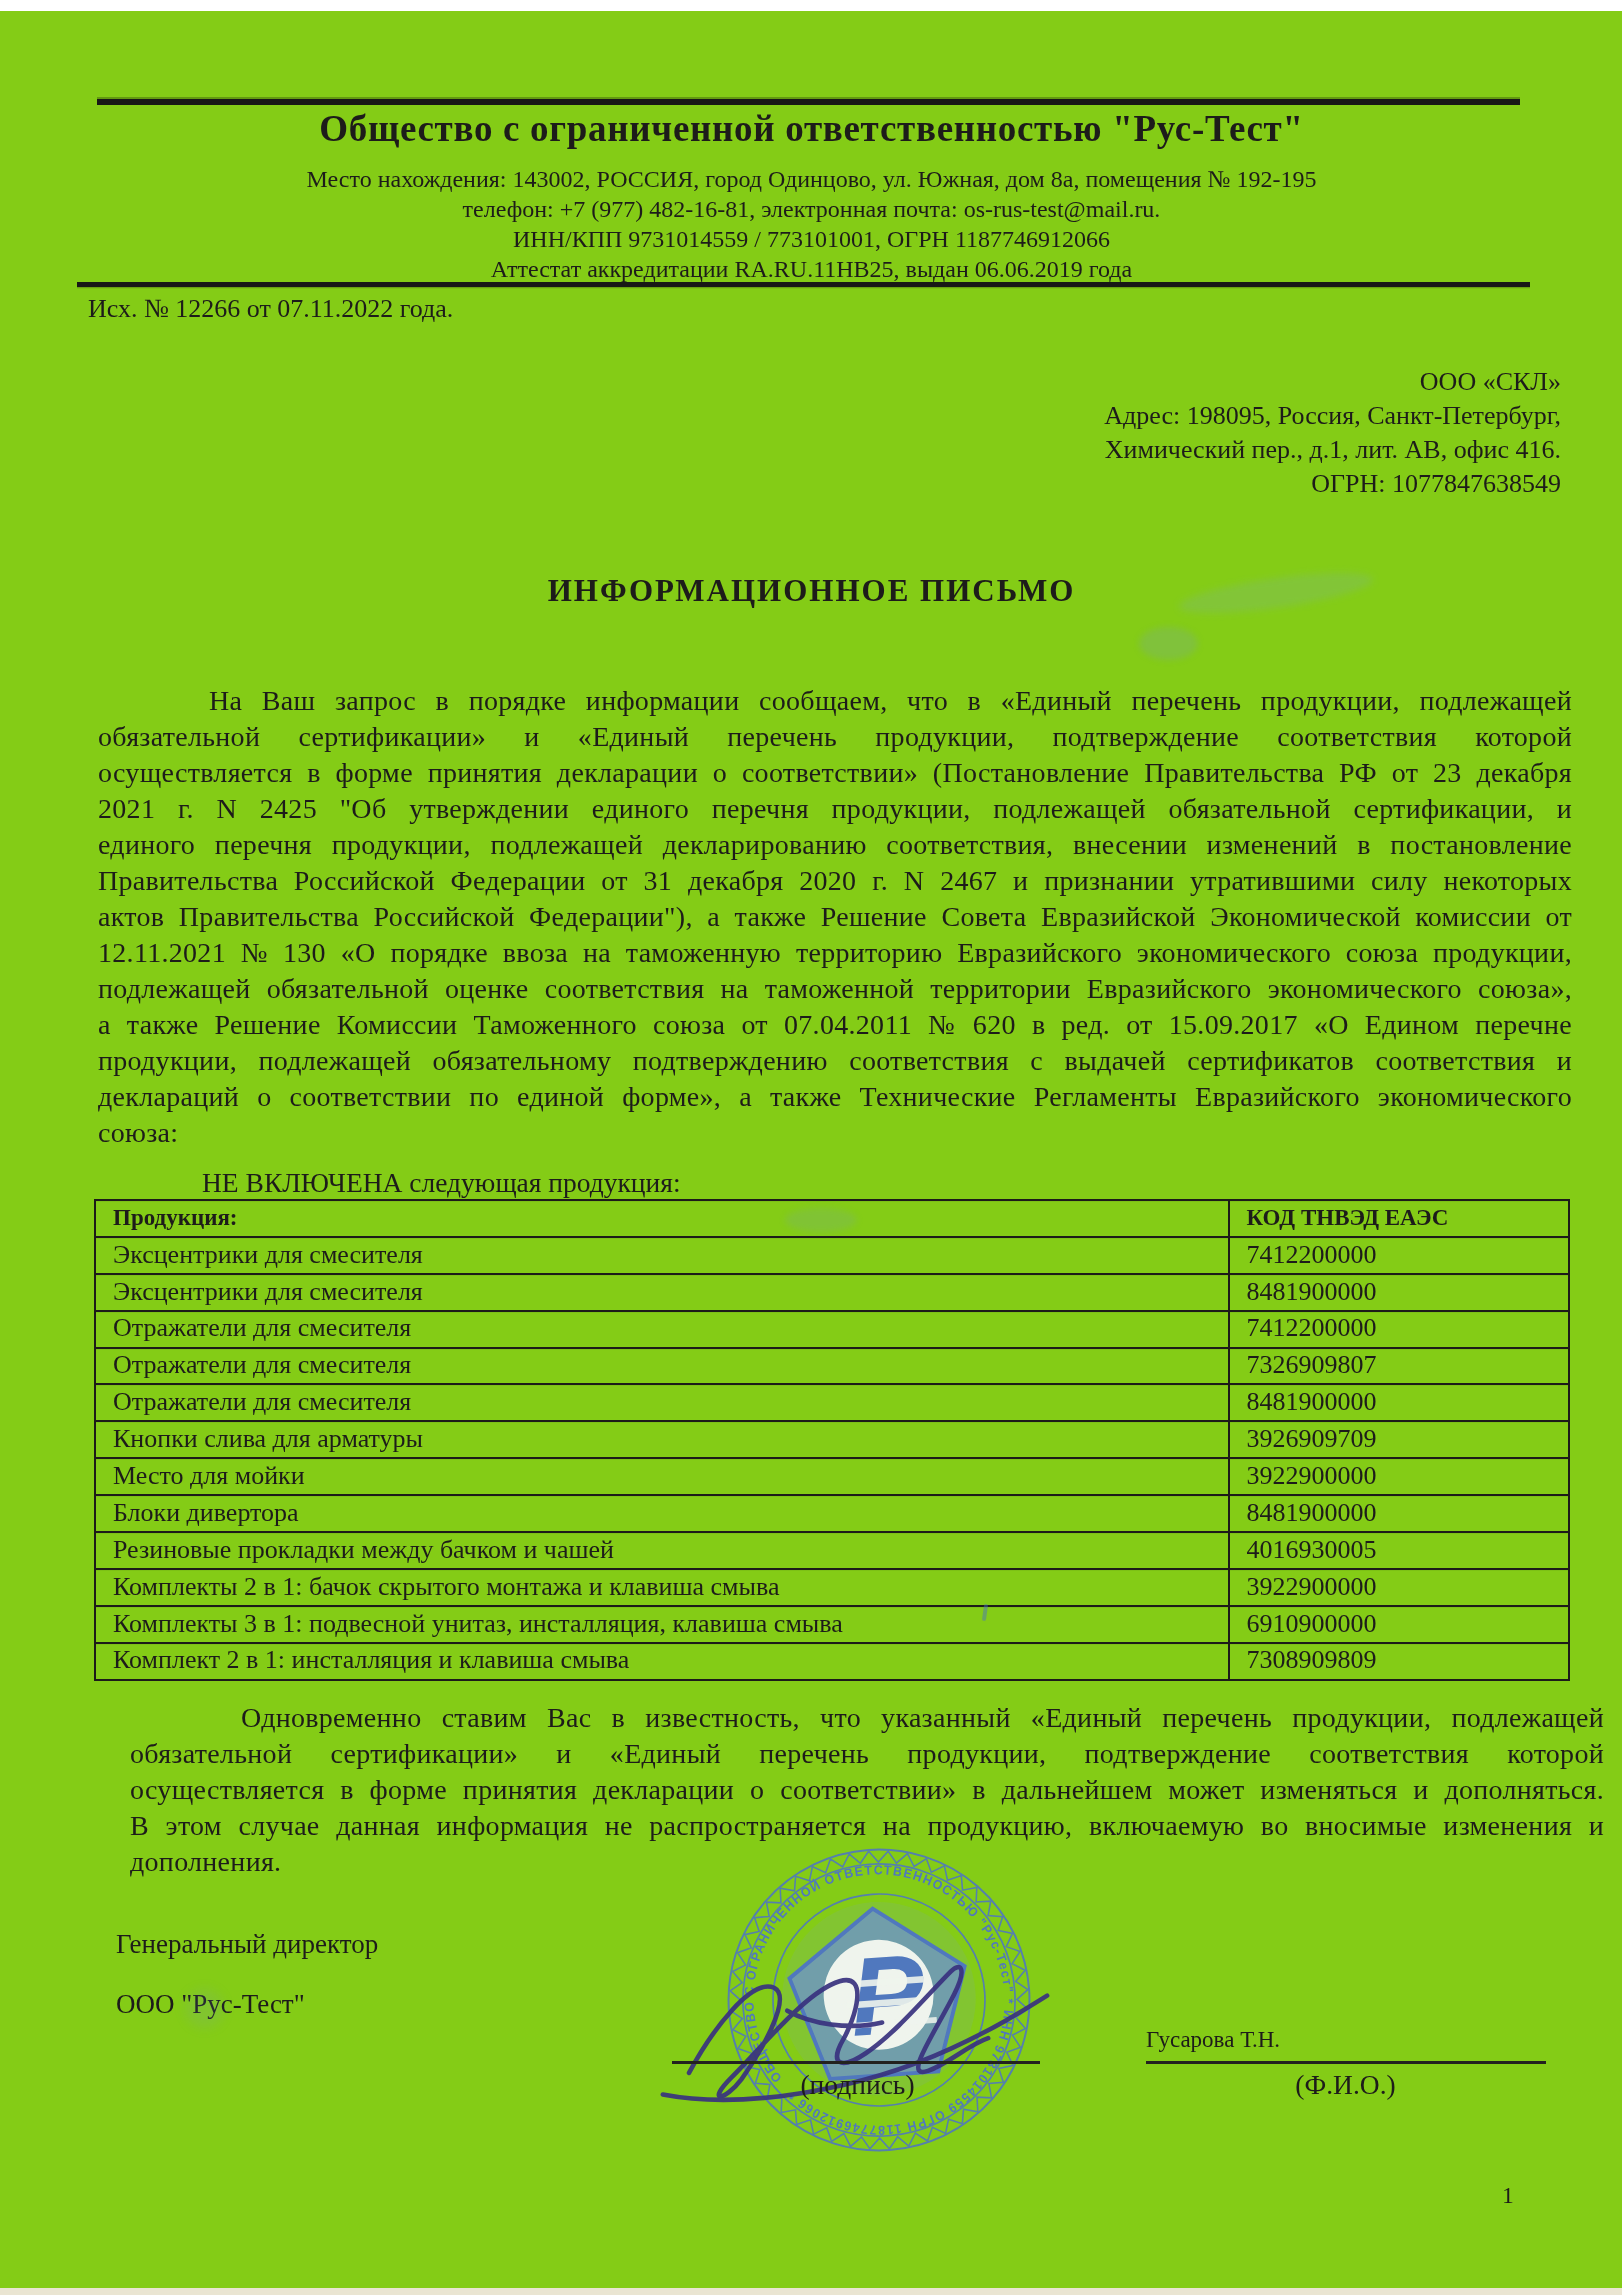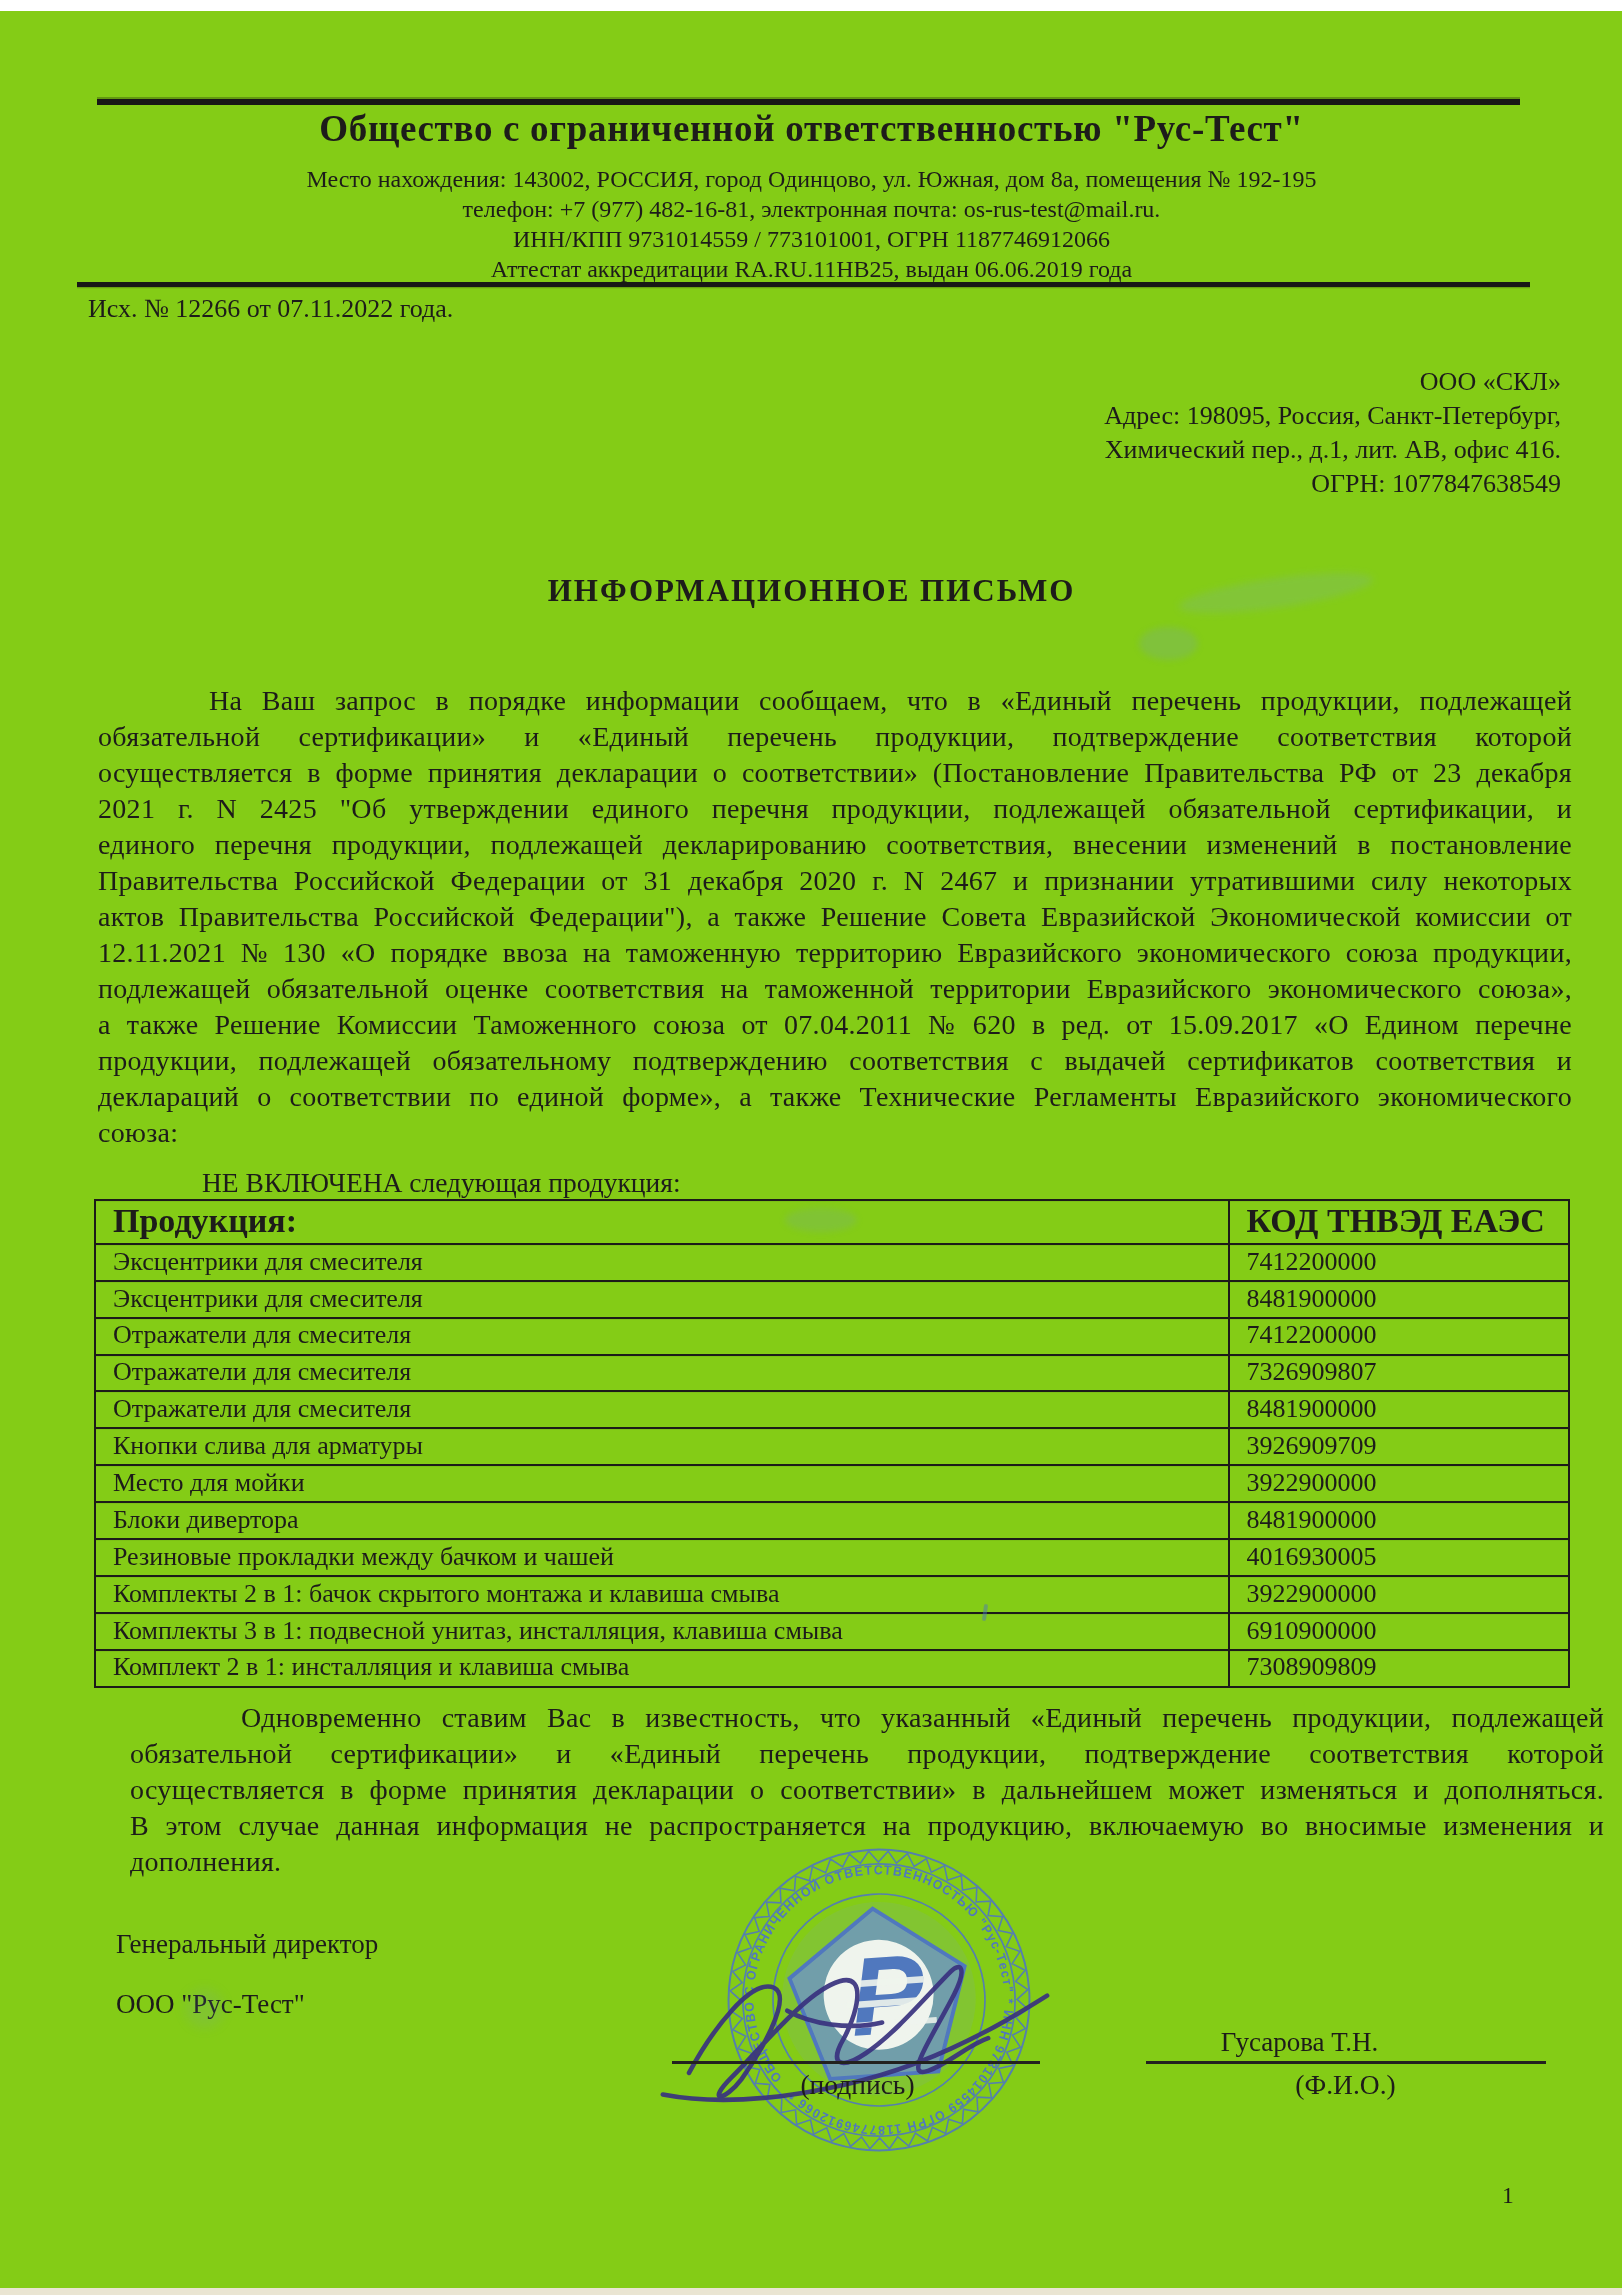--- a/index.html
+++ b/index.html
@@ -29,31 +29,31 @@
     text-align:justify;text-indent:111px;letter-spacing:0.3px;word-spacing:7.2px;}
   .para-1{top:683px;}
   .para-2{top:1700px;margin-left:32px;}
 
   .not-included{position:absolute;left:202px;top:1167px;font-size:27.5px;}
 
   .products{position:absolute;left:94px;top:1199px;width:1476px;border-collapse:collapse;
     font-size:26px;}
   .products th,.products td{border:2px solid #1c1b19;padding:1.3px 6.5px 2.6px 17px;text-align:left;
     font-weight:normal;height:31px;white-space:nowrap;overflow:hidden;}
-  .products th{font-weight:bold;font-size:34px;}
+  .products th{font-weight:bold;font-size:23px;}
   .products .col-code{width:315px;}
   .products tr{box-shadow:inset 0 1.3px 0 rgba(40,40,40,.25);}
 
   .sig-position{position:absolute;left:116px;top:1929px;font-size:27px;}
   .sig-company{position:absolute;left:116px;top:1989px;font-size:27px;}
 
   .sig-line{position:absolute;left:672px;top:2061px;width:368px;height:2.6px;background:#23221f;}
   .sig-caption{position:absolute;left:753px;top:2069px;width:209px;text-align:center;font-size:27.5px;}
 
-  .fio-name{position:absolute;left:1100px;top:2027px;width:399px;text-align:center;font-size:27px;}
+  .fio-name{position:absolute;left:1146px;top:2027px;width:399px;font-size:23px;}
   .fio-line{position:absolute;left:1146px;top:2061px;width:400px;height:2.6px;background:#23221f;}
   .fio-caption{position:absolute;left:1146px;top:2069px;width:399px;text-align:center;font-size:27.5px;}
 
   .page-num{position:absolute;left:1502px;top:2182px;font-size:23.6px;}
 
   .stamp-wrap{position:absolute;left:722px;top:1843px;width:314px;height:314px;
     transform:rotate(-4deg);opacity:.94;}
   .stamp-text{font-family:"Liberation Sans","DejaVu Sans",sans-serif;font-weight:bold;
     font-size:20px;letter-spacing:2.2px;}
   .signature-wrap{position:absolute;left:653px;top:1932px;width:419px;height:177px;}

